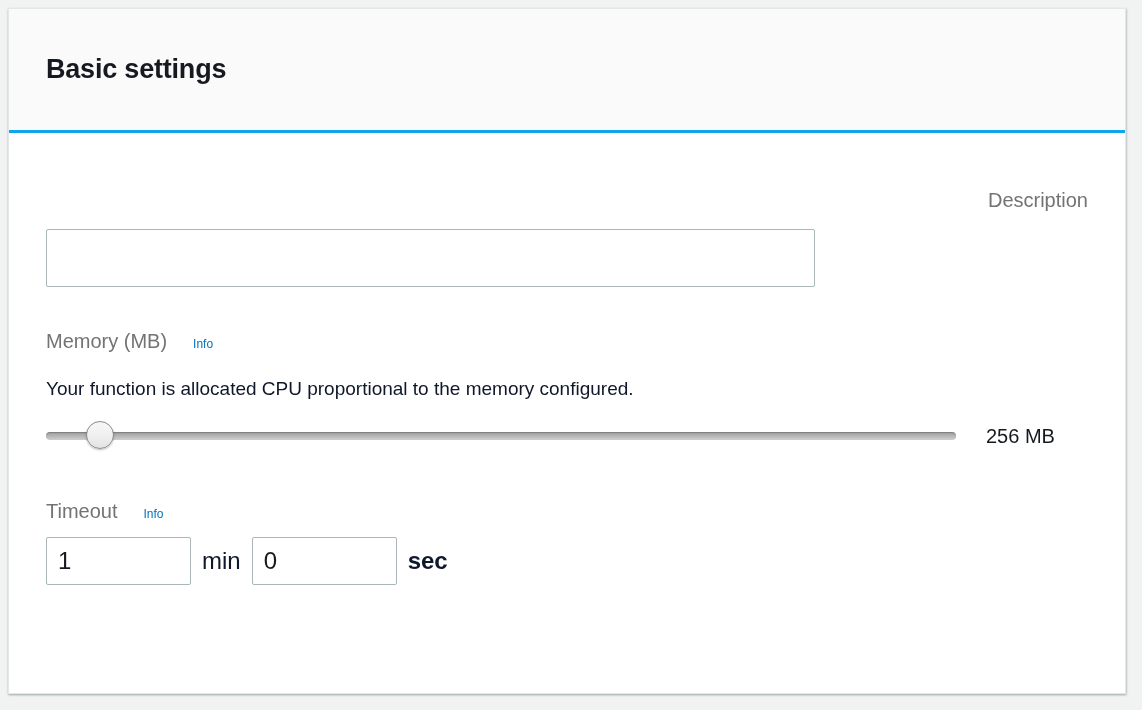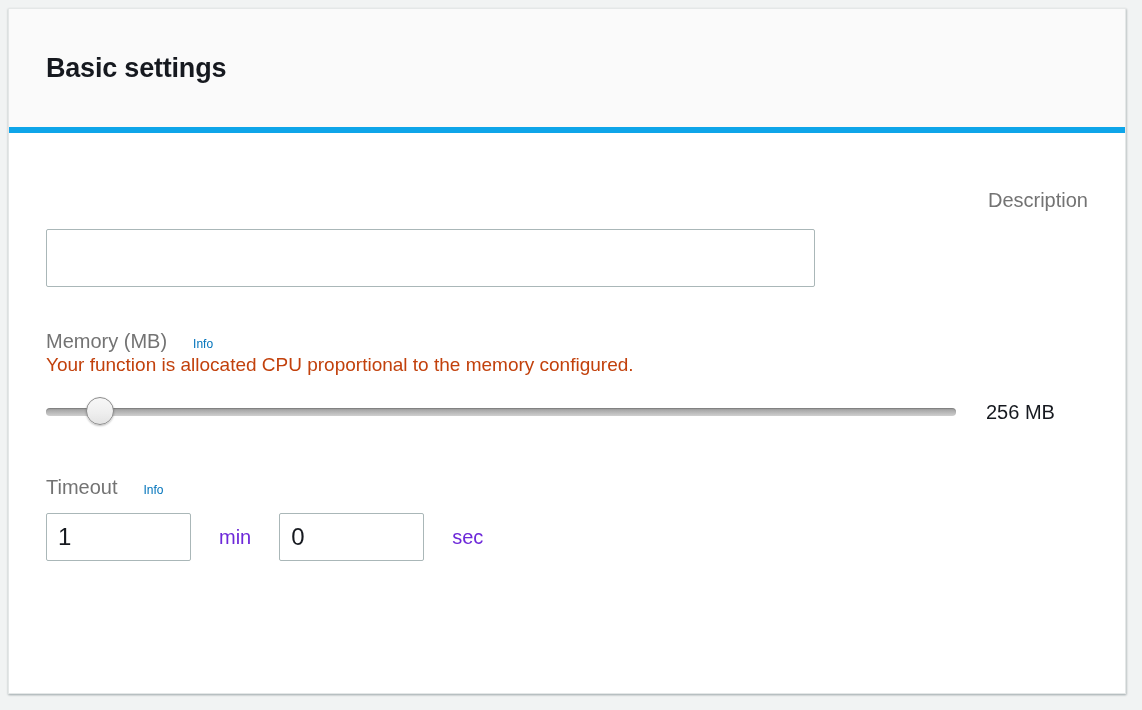--- a/index.html
+++ b/index.html
@@ -23,21 +23,21 @@
     height: 686px;
     background: #ffffff;
     border: 1px solid #e4e7e7;
     box-sizing: border-box;
     box-shadow: 0 1px 2px 0 rgba(0,28,36,0.25), 1px 1px 2px 0 rgba(0,28,36,0.12);
   }
 
   .panel-header {
     height: 124px;
     background: #fafafa;
-    border-bottom: 6px solid #0ea5e9;
+    border-bottom: 3px solid #0ea5e9;
     box-sizing: border-box;
     display: flex;
     align-items: center;
     padding-left: 37px;
   }
 
   .panel-title {
     font-size: 27px;
     font-weight: bold;
     color: #16191f;
@@ -87,23 +87,23 @@
   .info-link {
     font-size: 12px;
     font-weight: normal;
     color: #0073bb;
     text-decoration: none;
     cursor: pointer;
     line-height: 1;
   }
 
   .helper-text {
-    margin-top: 0;
+    margin-top: 24px;
     font-size: 19px;
-    color: #c2410c;
+    color: #0f172a;
     line-height: 1.25;
   }
 
   .slider-row {
     display: flex;
     align-items: center;
     margin-top: 20px;
   }
 
   .slider-wrap {
@@ -162,26 +162,26 @@
     border-radius: 2px;
     background: #ffffff;
     font-family: "Liberation Sans", sans-serif;
     font-size: 24px;
     color: #16191f;
     padding: 0 11px;
     outline: none;
   }
 
   .unit-label {
-    font-size: 20px;
-    color: #6d28d9;
-    margin: 0 28px;
-    line-height: 1;
-  }
-  .unit-label.last { margin-right: 0; }
+    font-size: 24px;
+    color: #0f172a;
+    margin: 0 11px;
+    line-height: 1;
+  }
+  .unit-label.last { margin-right: 0; font-weight: bold; }
 </style>
 </head>
 <body>
 
 <div class="panel">
 
   <div class="panel-header">
     <div class="panel-title">Basic settings</div>
   </div>
 

